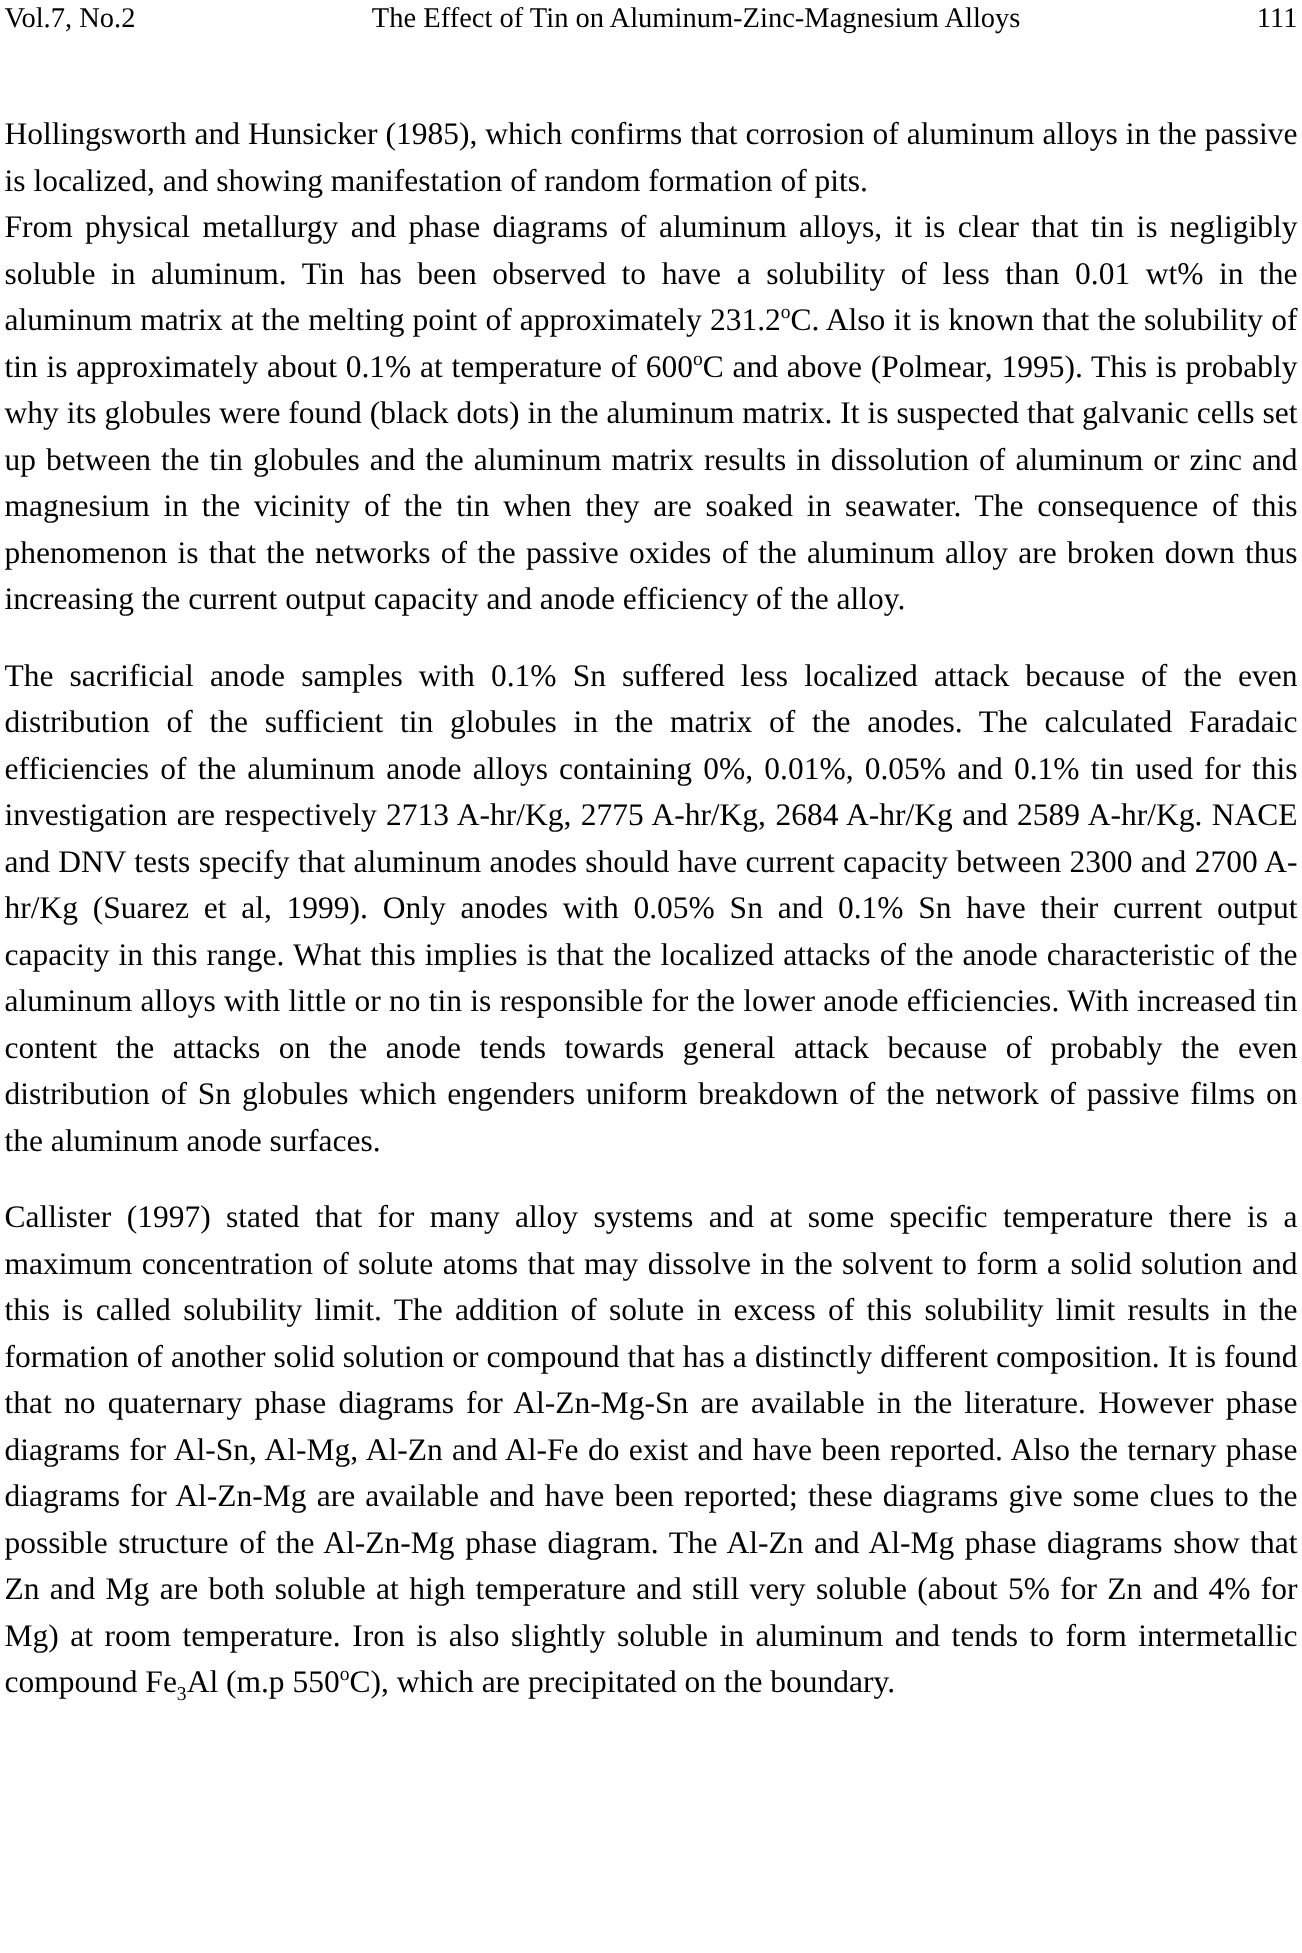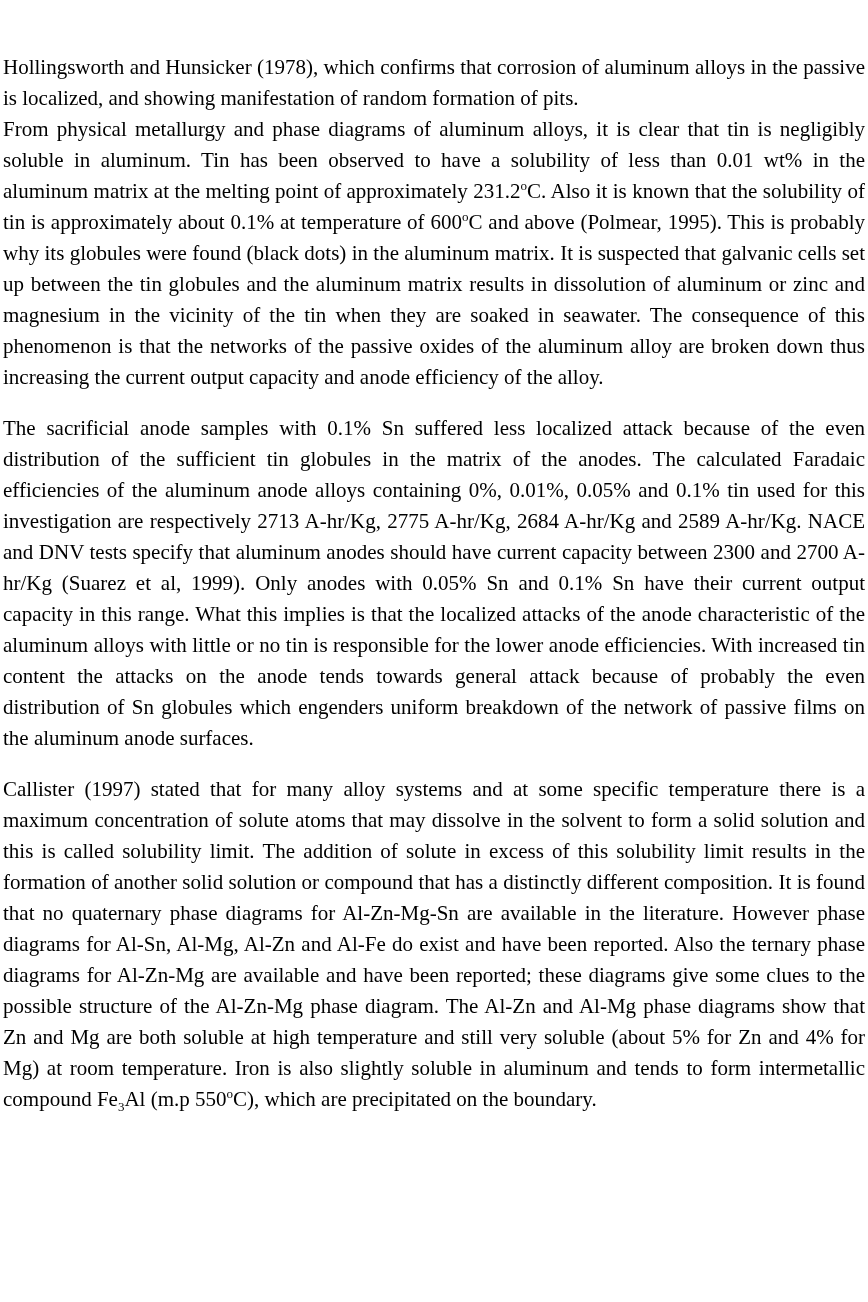--- a/index.html
+++ b/index.html
@@ -56,21 +56,26 @@
     font-size: 0.62em;
     line-height: 0;
     vertical-align: sub;
   }
 </style>
 </head>
 <body>
 
 <div class="page">
 
+  <div class="running-header">
+    <span class="hdr-left">Vol.7, No.2</span>
+    <span class="hdr-center">The Effect of Tin on Aluminum-Zinc-Magnesium Alloys</span>
+    <span class="hdr-right">111</span>
+  </div>
 
   <div class="content">
-    <p>Hollingsworth and Hunsicker (1978), which confirms that corrosion of aluminum alloys in the passive is localized, and showing manifestation of random formation of pits.</p>
+    <p>Hollingsworth and Hunsicker (1985), which confirms that corrosion of aluminum alloys in the passive is localized, and showing manifestation of random formation of pits.</p>
     <p>From physical metallurgy and phase diagrams of aluminum alloys, it is clear that tin is negligibly soluble in aluminum. Tin has been observed to have a solubility of less than 0.01 wt% in the aluminum matrix at the melting point of approximately 231.2<sup>o</sup>C. Also it is known that the solubility of tin is approximately about 0.1% at temperature of 600<sup>o</sup>C and above (Polmear, 1995). This is probably why its globules were found (black dots) in the aluminum matrix. It is suspected that galvanic cells set up between the tin globules and the aluminum matrix results in dissolution of aluminum or zinc and magnesium in the vicinity of the tin when they are soaked in seawater. The consequence of this phenomenon is that the networks of the passive oxides of the aluminum alloy are broken down thus increasing the current output capacity and anode efficiency of the alloy.</p>
     <p class="spaced">The sacrificial anode samples with 0.1% Sn suffered less localized attack because of the even distribution of the sufficient tin globules in the matrix of the anodes. The calculated Faradaic efficiencies of the aluminum anode alloys containing 0%, 0.01%, 0.05% and 0.1% tin used for this investigation are respectively 2713 A-hr/Kg, 2775 A-hr/Kg, 2684 A-hr/Kg and 2589 A-hr/Kg. NACE and DNV tests specify that aluminum anodes should have current capacity between 2300 and 2700 A-hr/Kg (Suarez et al, 1999). Only anodes with 0.05% Sn and 0.1% Sn have their current output capacity in this range. What this implies is that the localized attacks of the anode characteristic of the aluminum alloys with little or no tin is responsible for the lower anode efficiencies. With increased tin content the attacks on the anode tends towards general attack because of probably the even distribution of Sn globules which engenders uniform breakdown of the network of passive films on the aluminum anode surfaces.</p>
     <p class="spaced">Callister (1997) stated that for many alloy systems and at some specific temperature there is a maximum concentration of solute atoms that may dissolve in the solvent to form a solid solution and this is called solubility limit. The addition of solute in excess of this solubility limit results in the formation of another solid solution or compound that has a distinctly different composition. It is found that no quaternary phase diagrams for Al-Zn-Mg-Sn are available in the literature. However phase diagrams for Al-Sn, Al-Mg, Al-Zn and Al-Fe do exist and have been reported. Also the ternary phase diagrams for Al-Zn-Mg are available and have been reported; these diagrams give some clues to the possible structure of the Al-Zn-Mg phase diagram. The Al-Zn and Al-Mg phase diagrams show that Zn and Mg are both soluble at high temperature and still very soluble (about 5% for Zn and 4% for Mg) at room temperature. Iron is also slightly soluble in aluminum and tends to form intermetallic compound Fe<sub>3</sub>Al (m.p 550<sup>o</sup>C), which are precipitated on the boundary.</p>
   </div>
 
 </div>
 
 </body></html>

